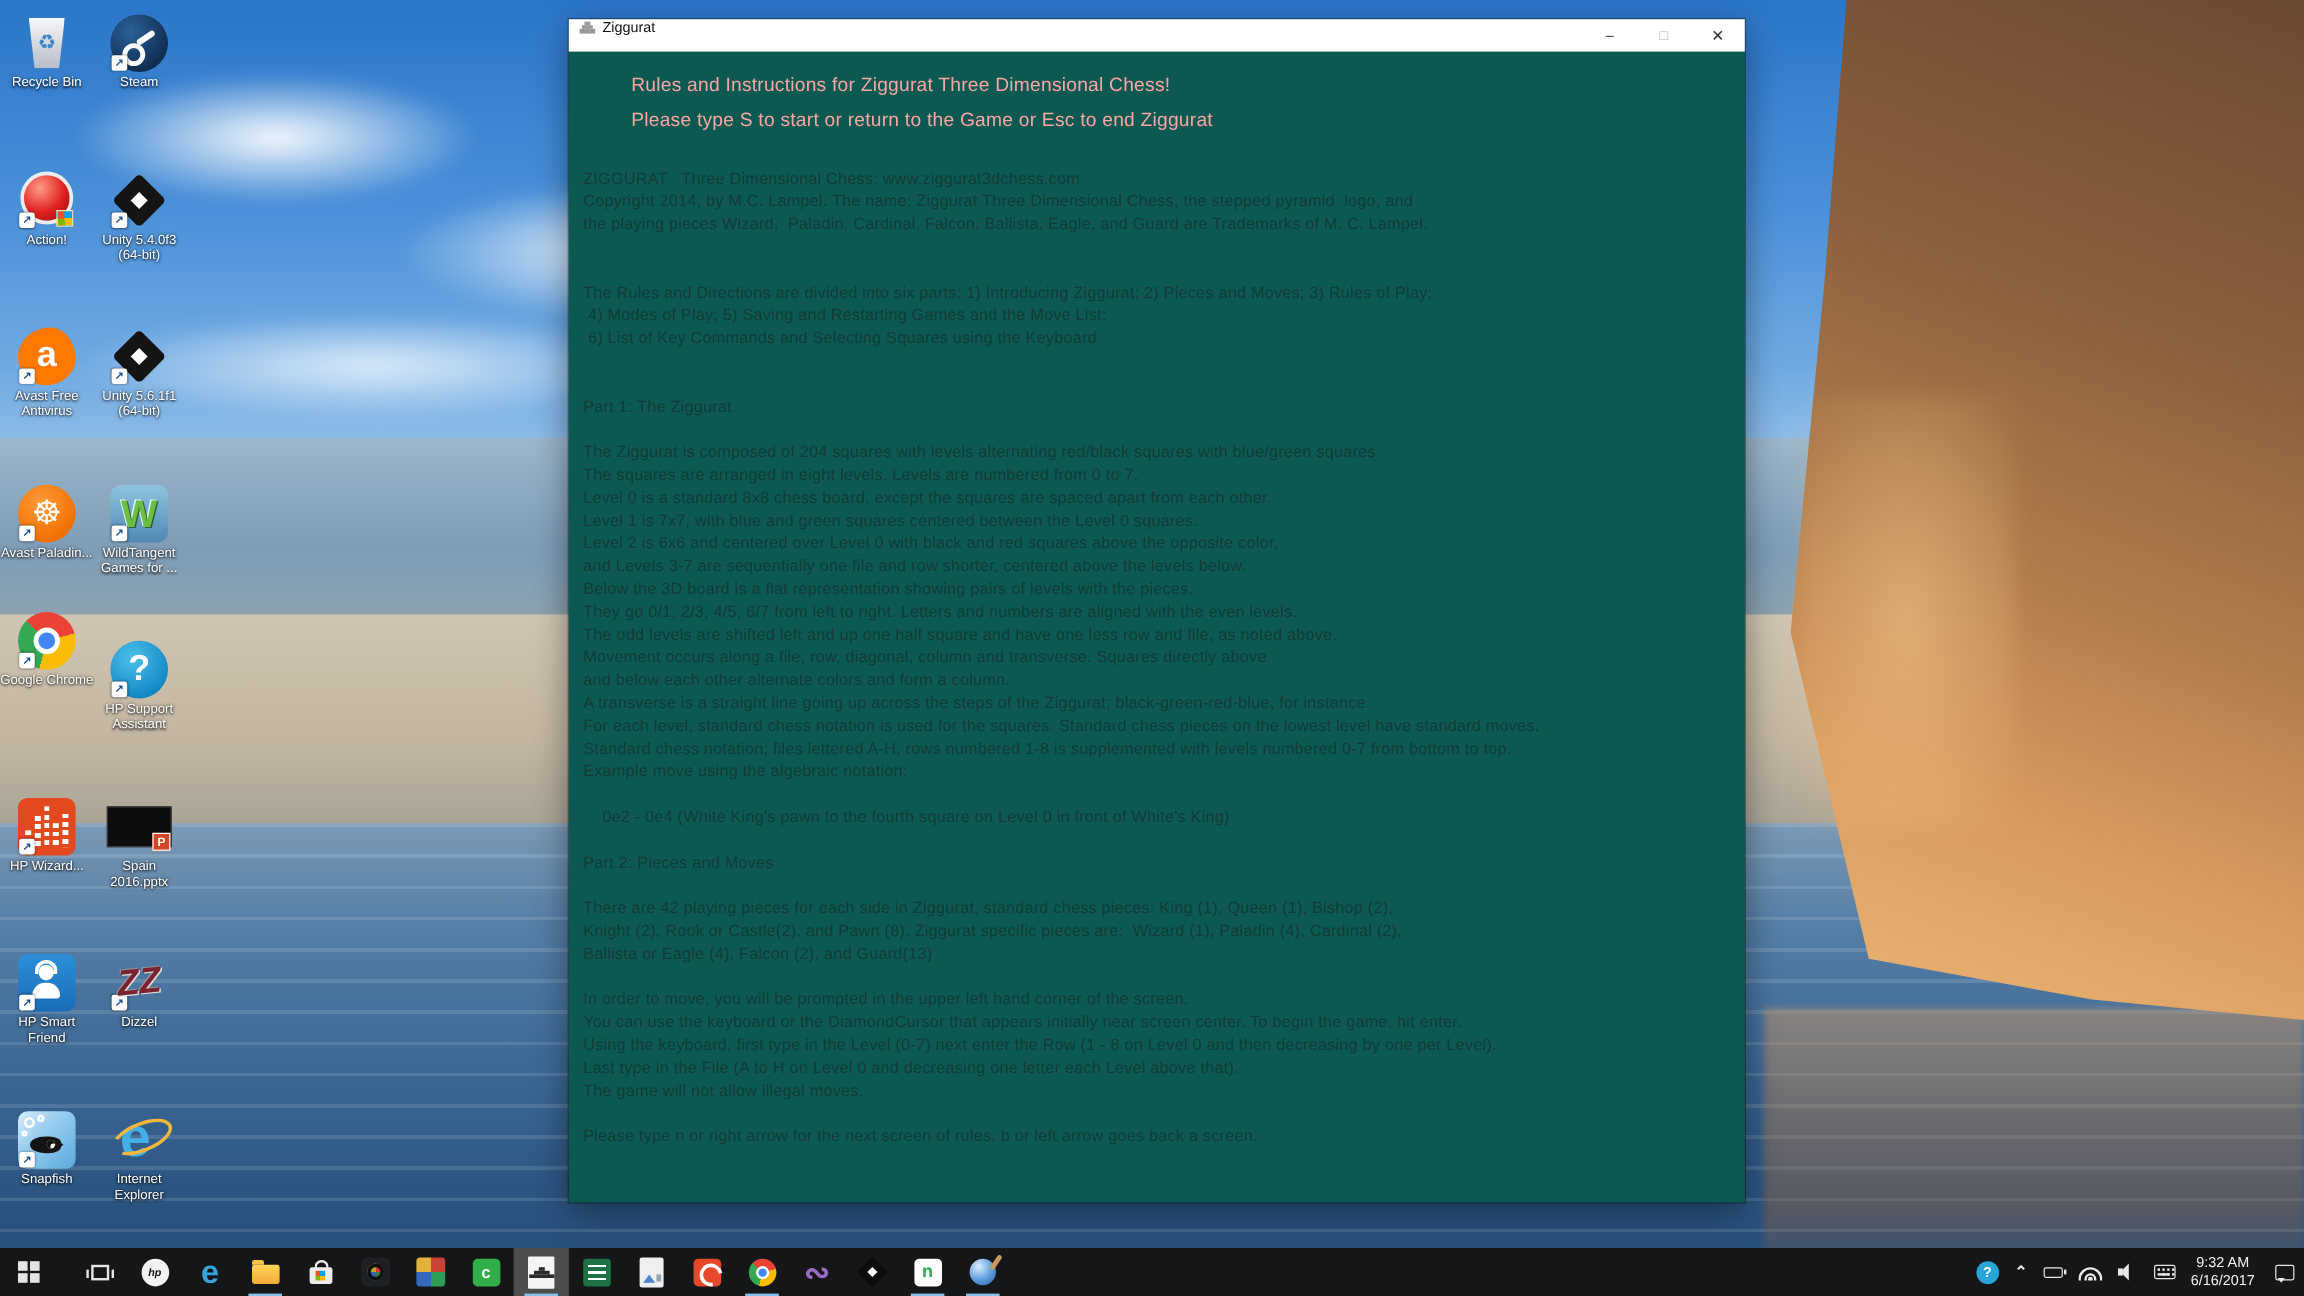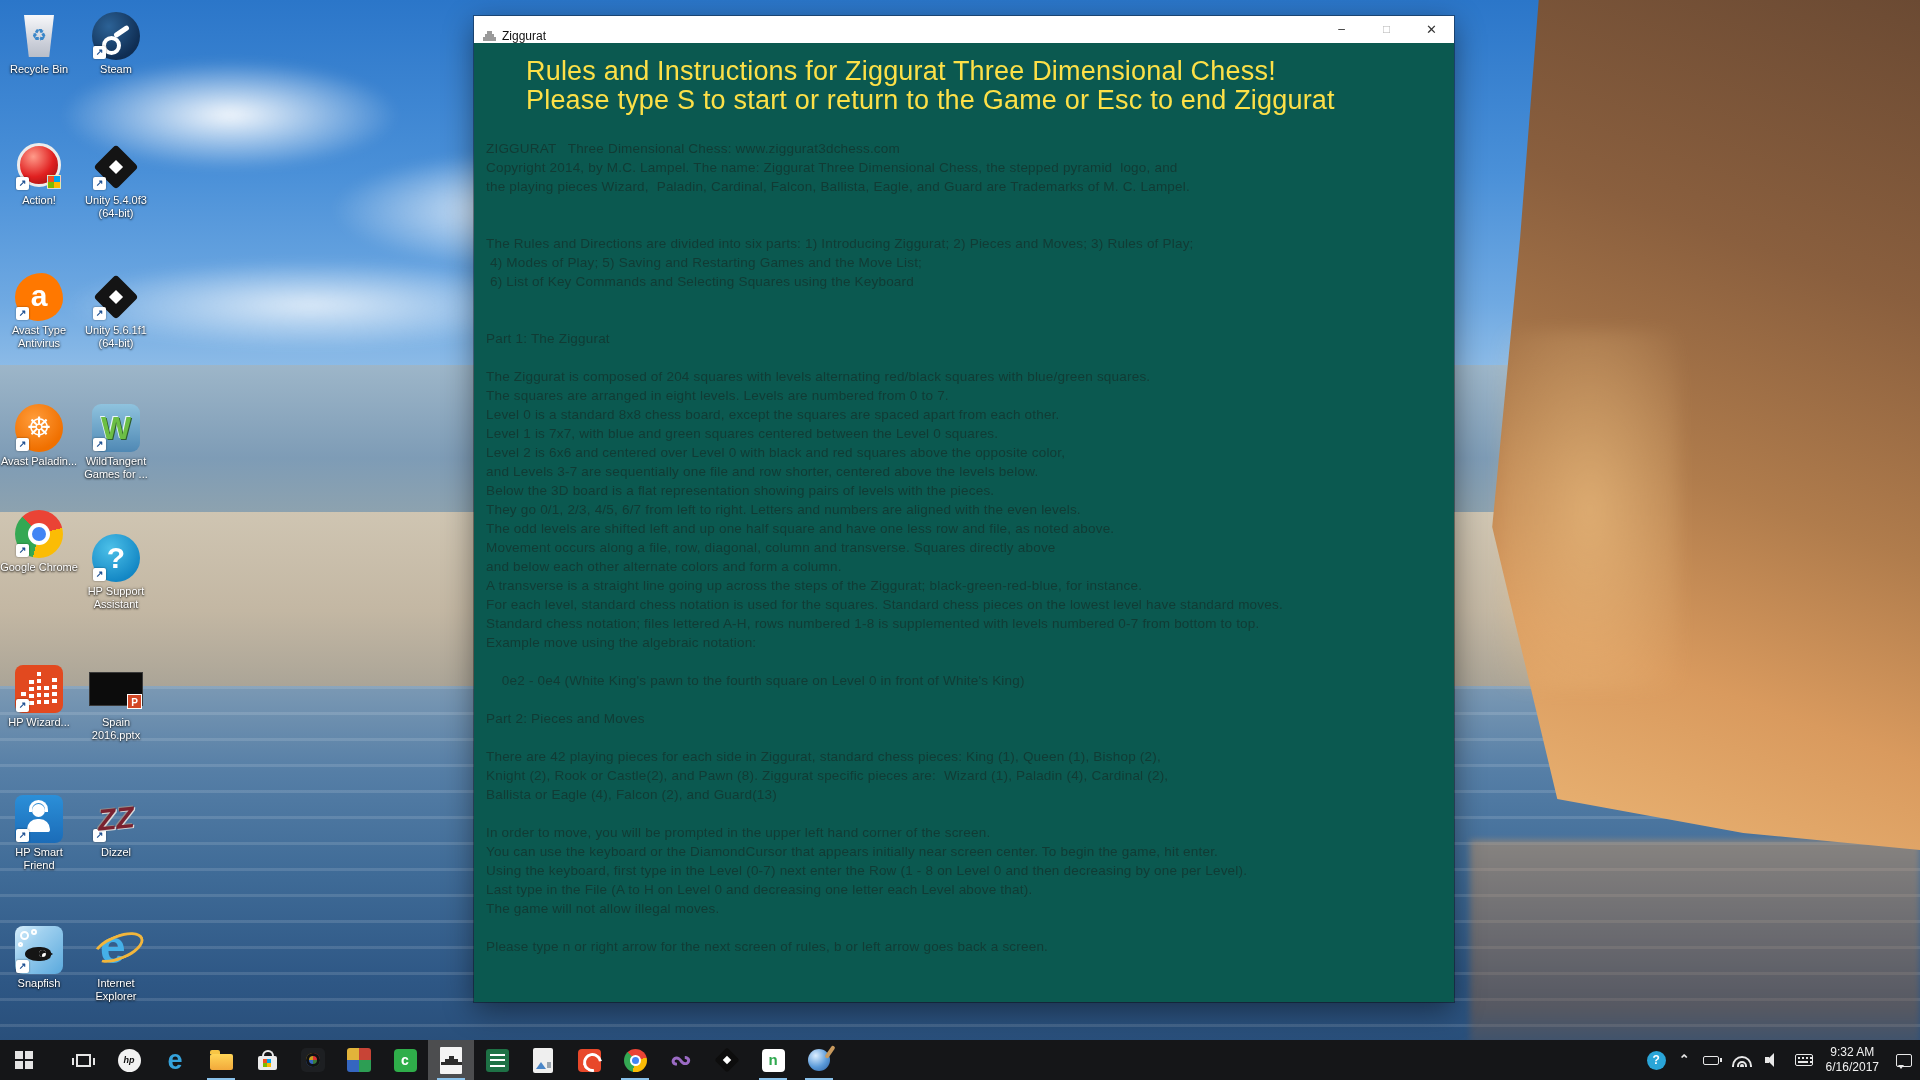--- a/index.html
+++ b/index.html
@@ -81,32 +81,32 @@
   .a-snap .b1{left:5px;top:5px;width:9px;height:9px;}
   .a-snap .b2{left:16px;top:3px;width:6px;height:6px;}
   .a-snap .b3{left:3px;top:16px;width:5px;height:5px;}
   .a-ie::before{content:"e";position:absolute;left:8px;top:-6px;color:#45b0e8;font-size:46px;font-weight:bold;}
   .a-ie::after{content:"";position:absolute;left:0px;top:9px;width:47px;height:19px;border:3px solid #f2b63c;border-left-color:transparent;
     border-radius:50%;transform:rotate(-22deg);}
 
   
   .window{position:absolute;left:474px;top:16px;width:980px;height:986px;background:#0b5950;
     box-shadow:0 8px 28px rgba(0,0,0,.45),0 0 0 1px rgba(0,0,0,.35);}
-  .titlebar{height:27px;background:#fff;display:flex;align-items:flex-end;padding:0 0 0 7px;}
+  .titlebar{height:27px;background:#fff;display:flex;align-items:flex-start;padding:0 0 0 7px;}
   .tb-icon{width:16px;height:14px;position:relative;margin-right:5px;}
   .tb-icon i{position:absolute;left:50%;background:#9a9a9a;}
   .tb-icon .z1{top:2px;width:5px;height:3px;margin-left:-2.5px;}
   .tb-icon .z2{top:5px;width:9px;height:3px;margin-left:-4.5px;}
   .tb-icon .z3{top:8px;width:13px;height:4px;margin-left:-6.5px;}
   .tb-title{font-size:12px;color:#111;flex:1;}
   .ctrl{width:45px;height:27px;text-align:center;line-height:27px;font-size:12px;color:#333;cursor:default;}
   .ctrl.max{color:#b5b5b5;}
   .ctrl.close{font-size:13px;}
   .content{position:relative;height:959px;color:#113b34;}
-  .heading{margin:14px 0 0 52px;font-size:27px;line-height:29px;letter-spacing:.2px;color:#fde047;}
+  .heading{margin:14px 0 0 52px;font-size:16px;line-height:29px;letter-spacing:.2px;color:#fca5a5;}
   .rules{margin:24px 0 0 0;padding-left:12px;font-family:"Liberation Sans",sans-serif;
     font-size:13.5px;line-height:19px;letter-spacing:.2px;color:#113b34;white-space:pre;}
 
   
   .taskbar{position:absolute;left:0;right:0;bottom:0;height:40px;background:#151618;display:flex;align-items:center;z-index:50;}
   .start{width:48px;height:40px;display:flex;align-items:center;justify-content:center;}
   .winlogo{display:grid;grid-template-columns:8px 8px;grid-template-rows:8px 8px;gap:2px;}
   .winlogo i{background:#e4e4e4;}
   .searchbox{width:332px;height:40px;background:#333436;border:1px solid #8f8f8f;display:flex;align-items:center;padding:0 10px;gap:9px;}
   .cortana{width:17px;height:17px;border:2px solid #d6d6d6;border-radius:50%;flex:none;}
@@ -221,21 +221,21 @@
   <div class="dicon" style="left:77px;top:143px">
     <div class="art a-unity">
         <span class="sc"></span>
       </div>
     <div class="dlabel">Unity 5.4.0f3 (64-bit)</div>
   </div>
   <div class="dicon" style="left:0px;top:273px">
     <div class="art a-avast">
         <span class="sc"></span>
       </div>
-    <div class="dlabel">Avast Type Antivirus</div>
+    <div class="dlabel">Avast Free Antivirus</div>
   </div>
   <div class="dicon" style="left:77px;top:273px">
     <div class="art a-unity">
         <span class="sc"></span>
       </div>
     <div class="dlabel">Unity 5.6.1f1 (64-bit)</div>
   </div>
   <div class="dicon" style="left:0px;top:404px">
     <div class="art a-safez">
         <span class="sc"></span>

